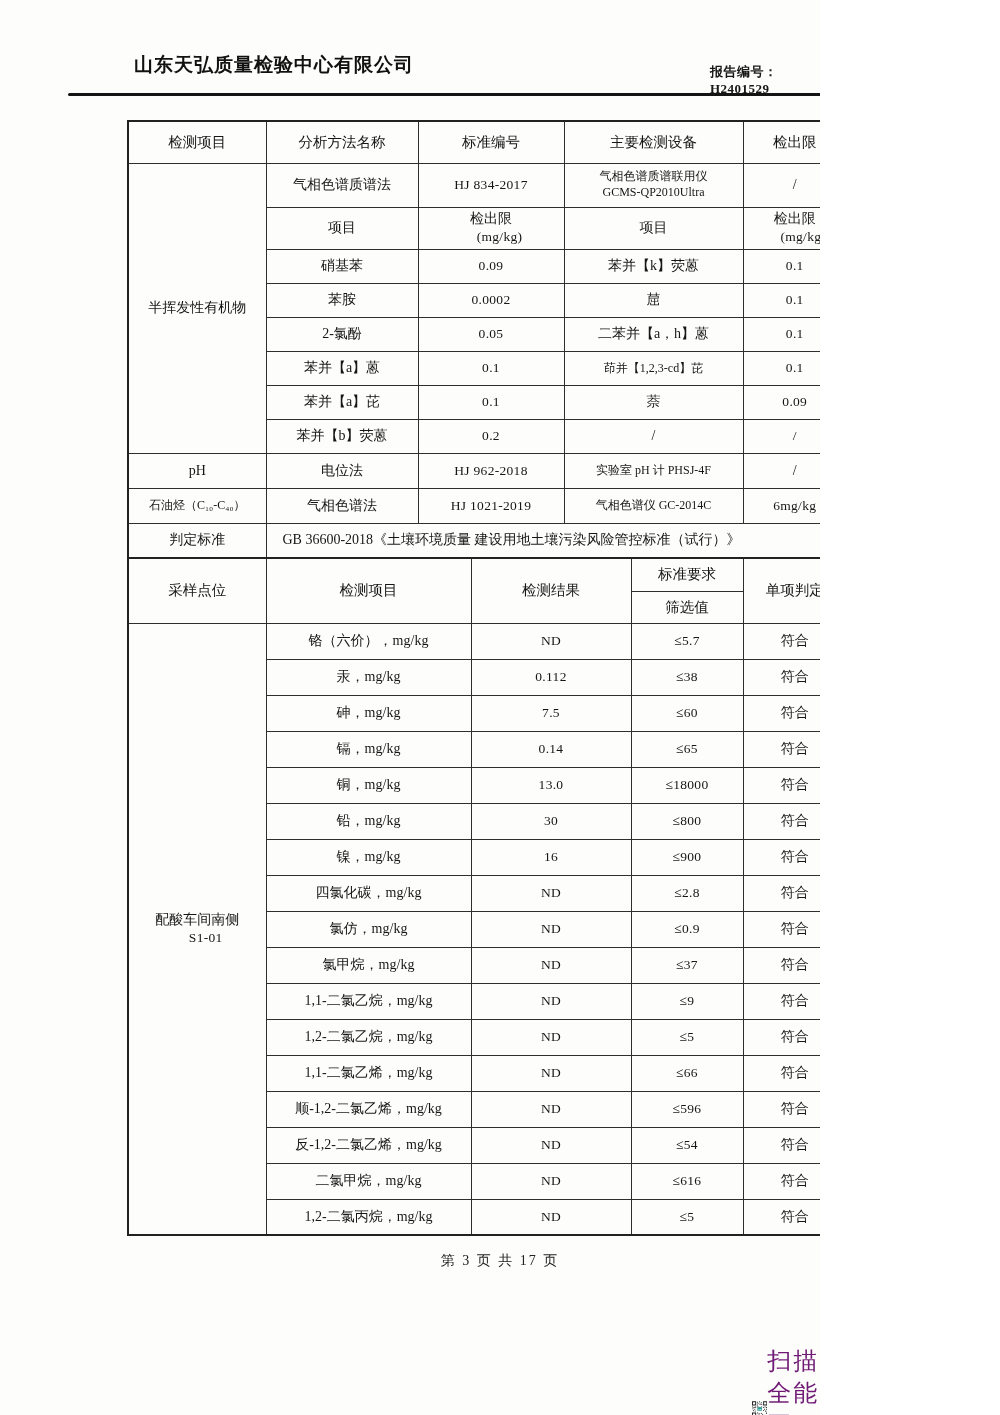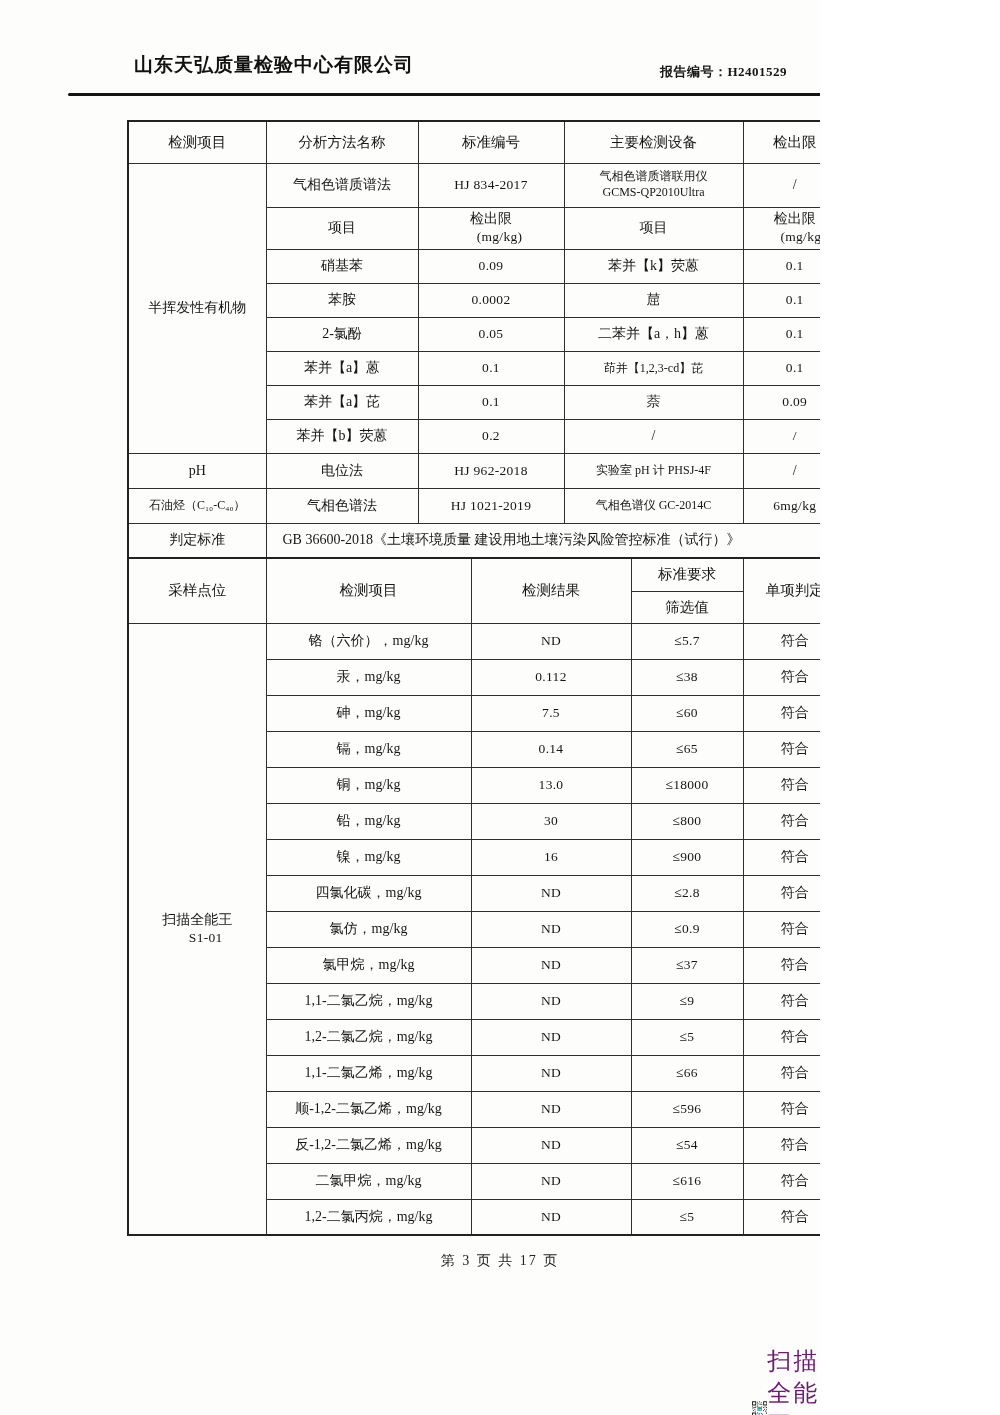--- a/index.html
+++ b/index.html
@@ -9,21 +9,21 @@
     background:#fdfdfb; overflow:hidden;
     font-family:"Liberation Serif","DejaVu Serif",serif;
     color:#1c1c1c;
   }
   
   .company {
     position:absolute; left:134px; top:52px;
     font-size:19px; font-weight:bold; letter-spacing:1px; color:#111;
   }
   .report-no {
-    position:absolute; left:660px; top:63px;
+    position:absolute; left:710px; top:63px;
     font-size:13px; font-weight:bold; color:#161616; letter-spacing:.5px;
   }
   .header-rule {
     position:absolute; left:68px; top:93px; width:862px; height:3px;
     background:#141414; border-radius:2px;
   }
   
   table {
     position:absolute; border-collapse:collapse; table-layout:fixed;
     background:transparent; color:#161616;
@@ -177,21 +177,21 @@
       <th rowspan="2">检测项目</th>
       <th rowspan="2">检测结果</th>
       <th>标准要求</th>
       <th rowspan="2">单项判定</th>
     </tr>
     <tr style="height:32px">
       <th>筛选值</th>
     </tr>
     <tr style="height:36px">
       <td rowspan="17" class="two-line">
-        <span>扫描全能王</span>
+        <span>配酸车间南侧</span>
         <span class="num">S1-01</span>
       </td>
       <td>铬（六价），mg/kg</td>
       <td class="num">ND</td>
       <td class="num">≤5.7</td>
       <td>符合</td>
     </tr>
     <tr style="height:36px">
       <td>汞，mg/kg</td>
       <td class="num">0.112</td>

